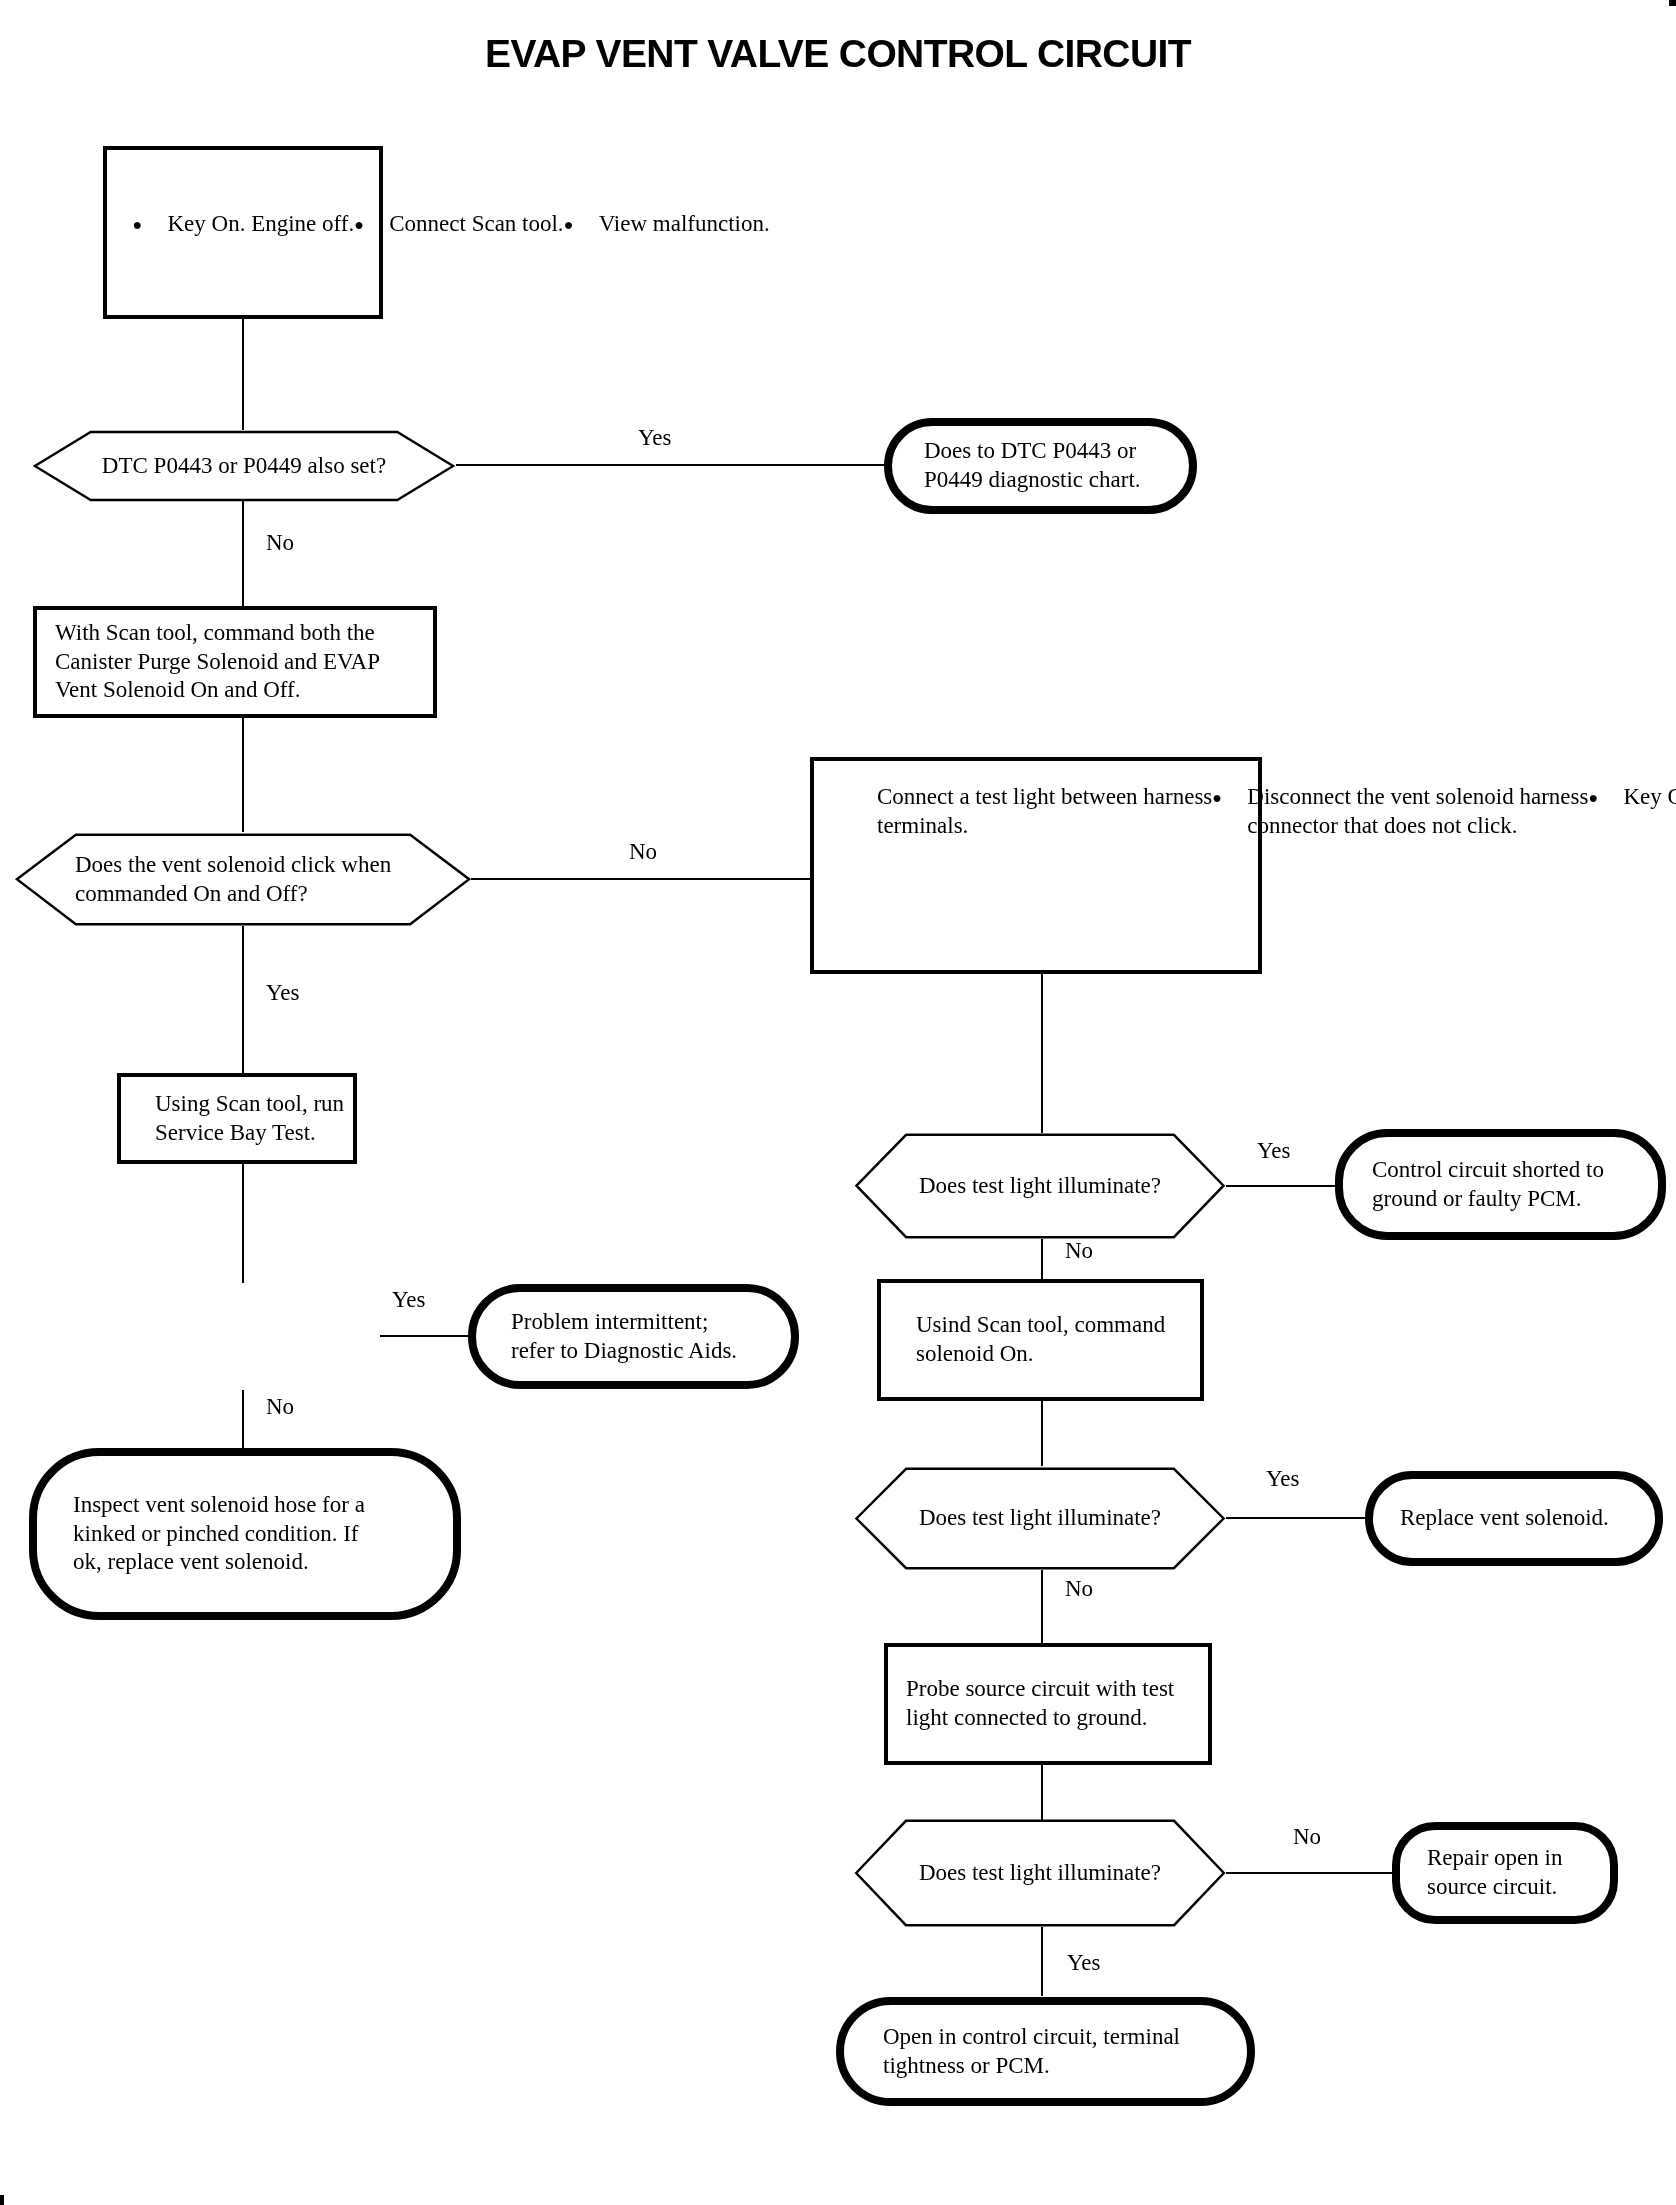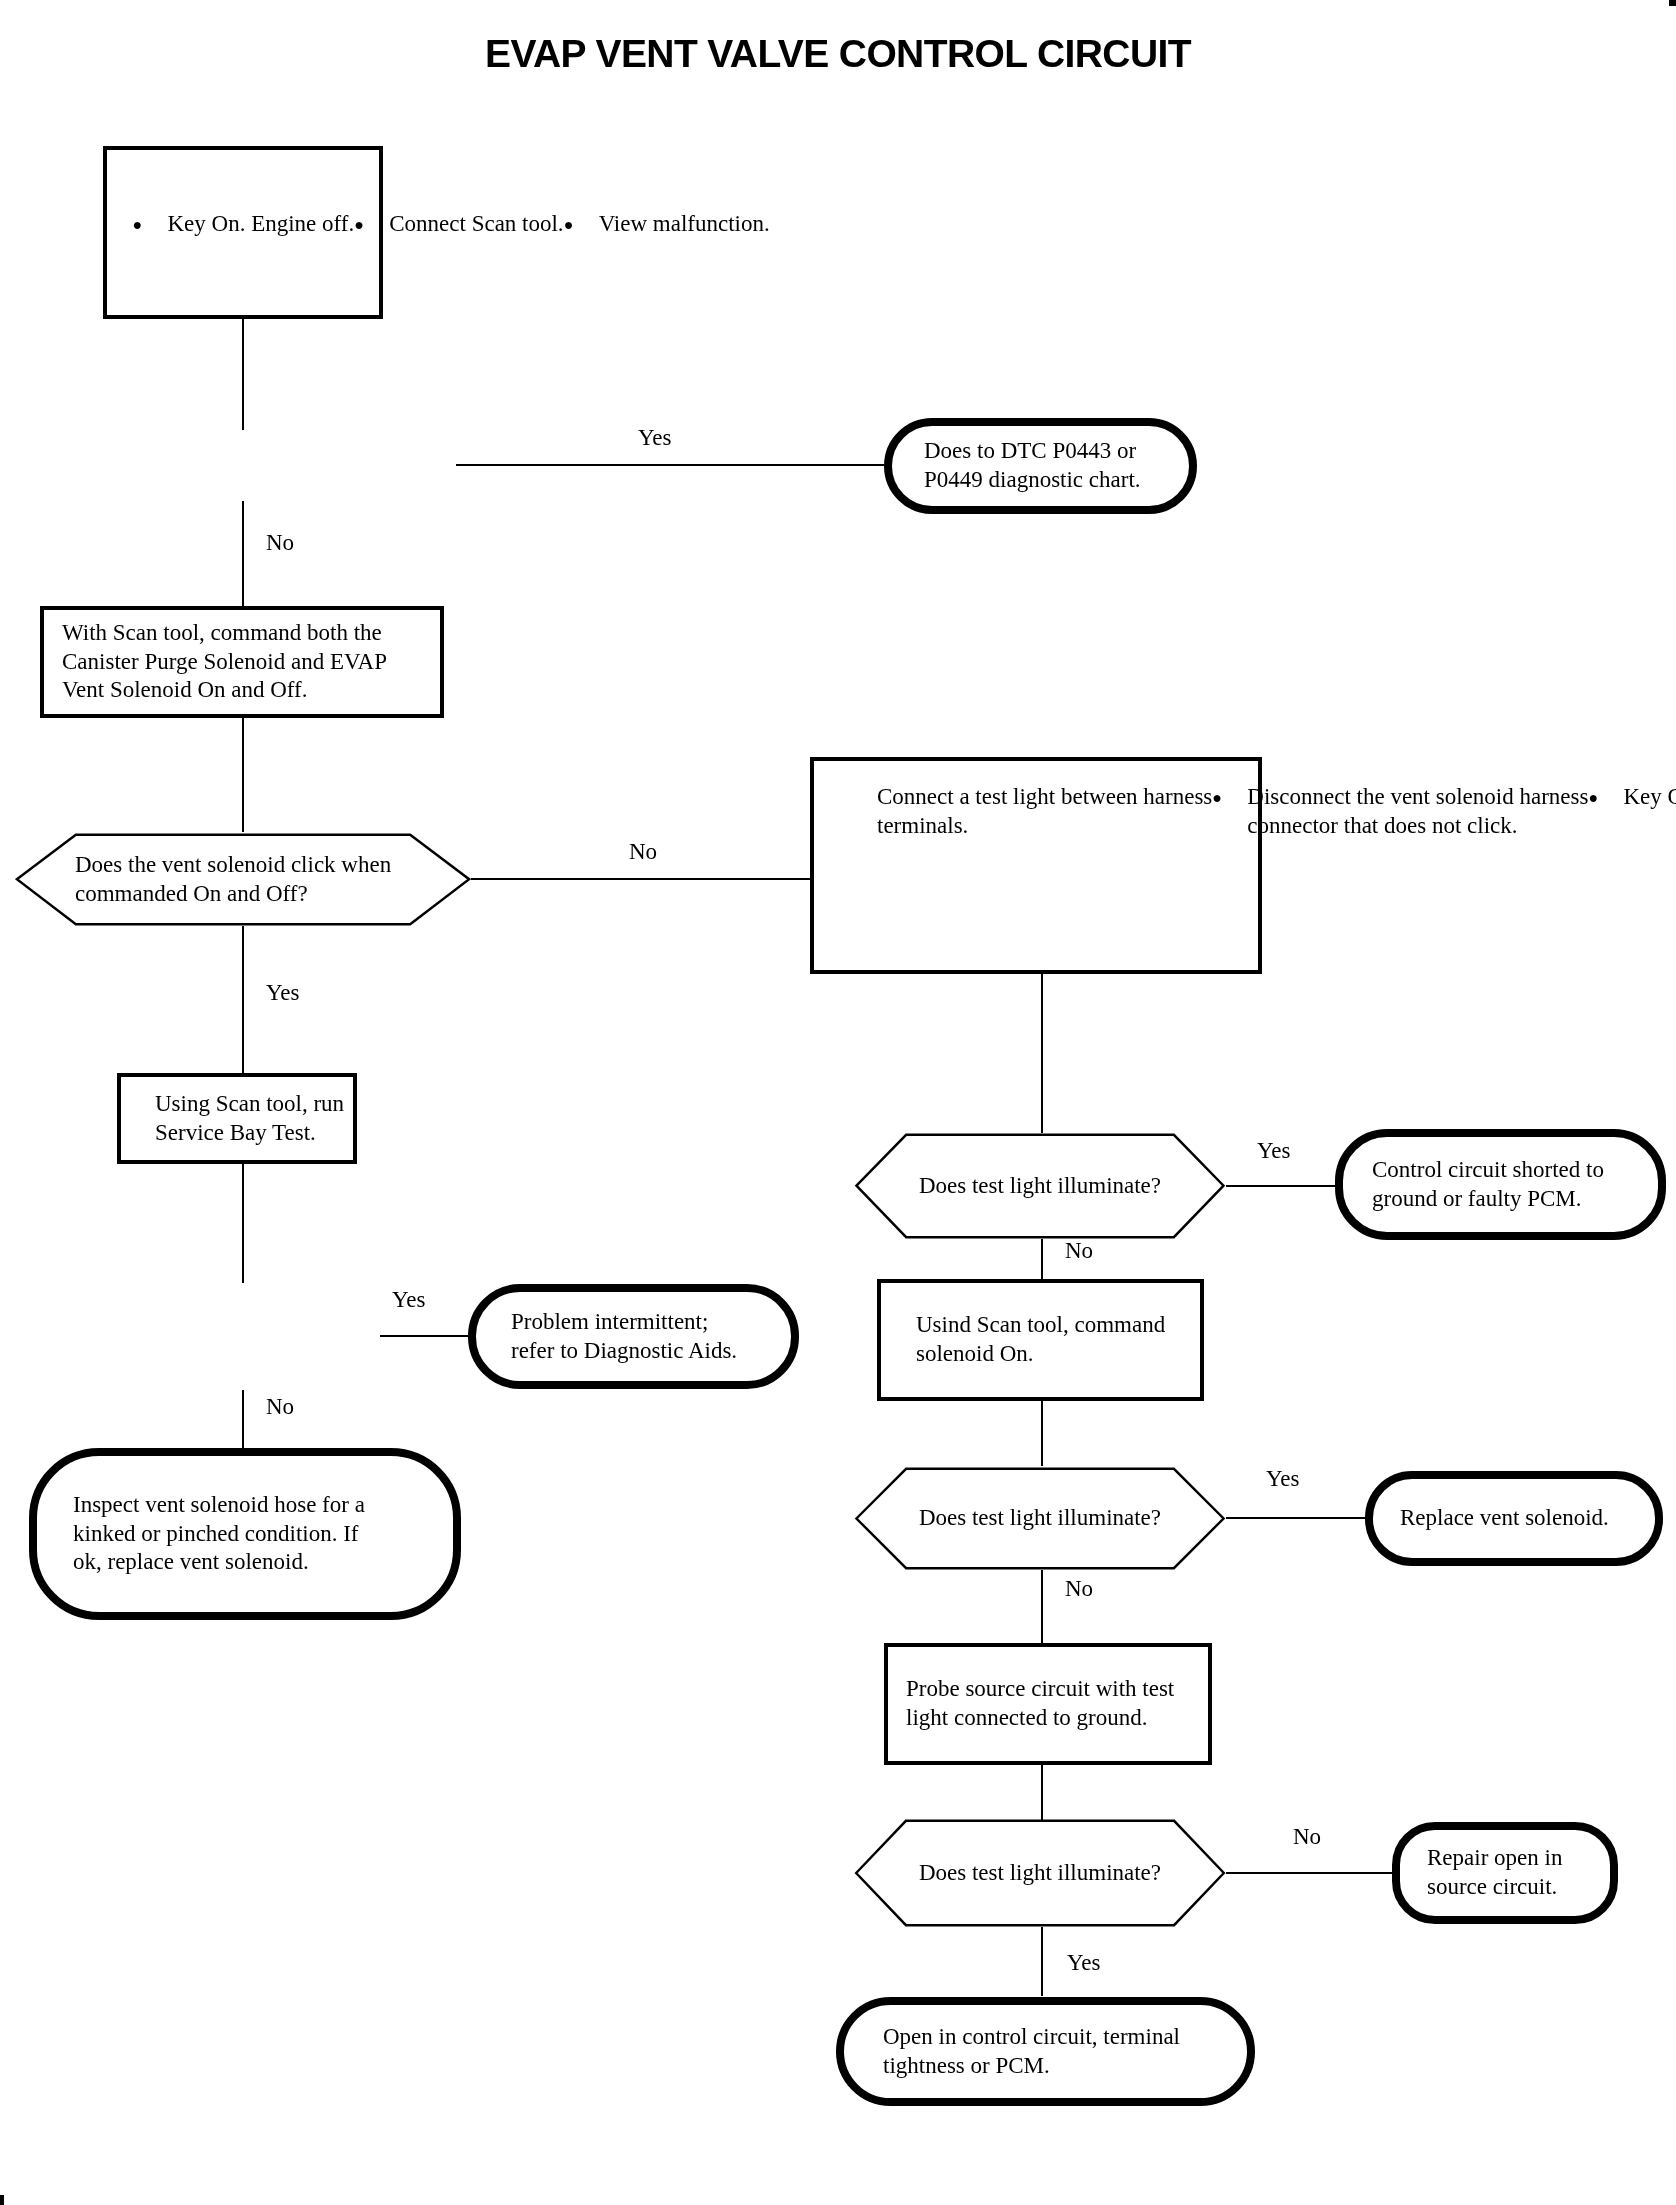--- a/index.html
+++ b/index.html
@@ -48,33 +48,41 @@
       </div>
       <div class="bullet-row">
         <span class="dot"></span>
         <span class="node-text">View malfunction.</span>
       </div>
     </div>
   </div>
 
   <div class="vline" style="left:242px;top:319px;height:111px;"></div>
 
+  <div class="hexwrap" style="left:33px;top:430px;width:422px;height:72px;">
+    <svg width="422" height="72" viewBox="0 0 695 118">
+      <polygon points="3,59 95,3 600,3 692,59 600,115 95,115" fill="#ffffff" stroke="#000000" stroke-width="4"></polygon>
+    </svg>
+    <div class="hexlabel centered">
+        <span class="node-text">DTC P0443 or P0449 also set?</span>
+      </div>
+  </div>
 
   <div class="hline" style="left:456px;top:464px;width:429px;"></div>
   <div class="edge-label" style="left:638px;top:425px;">Yes</div>
 
   <div class="node terminal" style="left:884px;top:418px;width:313px;height:96px;border-radius:49px;padding-left:32px;">
     <span class="node-text">Does to DTC P0443 or
 P0449 diagnostic chart.</span>
   </div>
 
   <div class="vline" style="left:242px;top:501px;height:105px;"></div>
   <div class="edge-label" style="left:266px;top:530px;">No</div>
 
-  <div class="node process" style="left:40px;top:606px;width:404px;height:112px;padding-left:18px;">
+  <div class="node process" style="left:33px;top:606px;width:404px;height:112px;padding-left:18px;">
     <span class="node-text">With Scan tool, command both the
 Canister Purge Solenoid and EVAP
 Vent Solenoid On and Off.</span>
   </div>
 
   <div class="vline" style="left:242px;top:718px;height:114px;"></div>
 
   <div class="hexwrap" style="left:15px;top:833px;width:456px;height:93px;">
     <svg width="456" height="93" viewBox="0 0 750 153">
       <polygon points="3,76 100,3 650,3 747,76 650,150 100,150" fill="#ffffff" stroke="#000000" stroke-width="4"></polygon>

